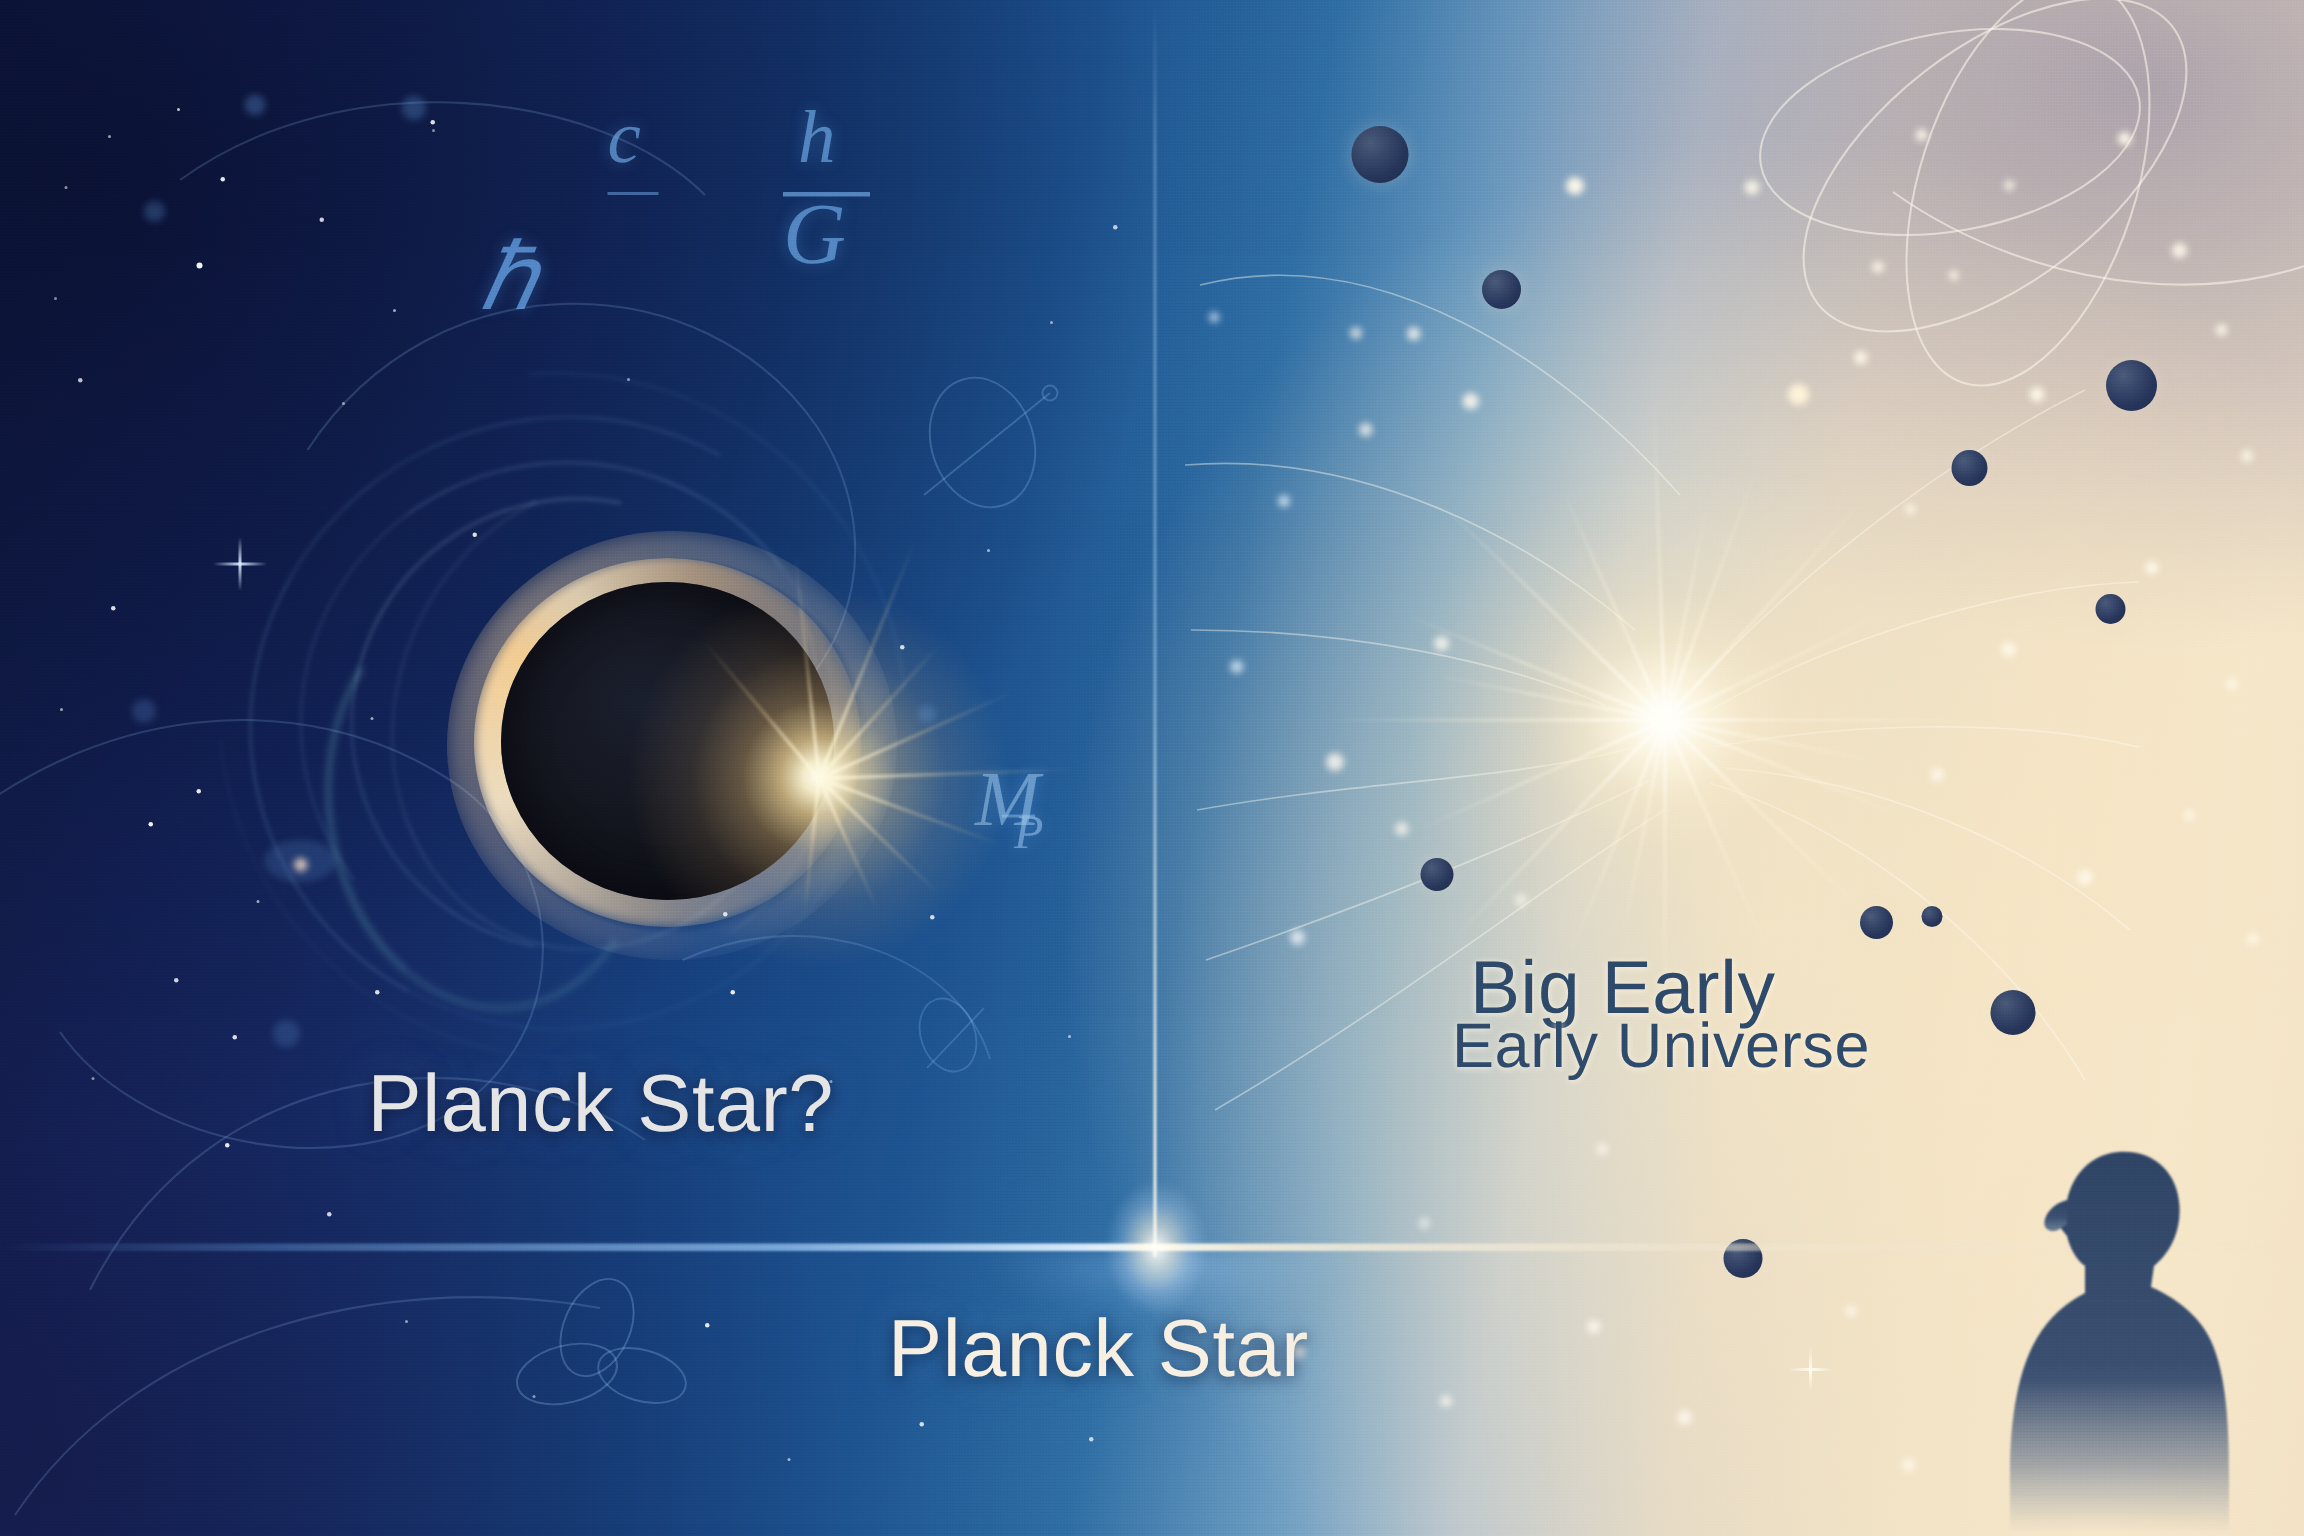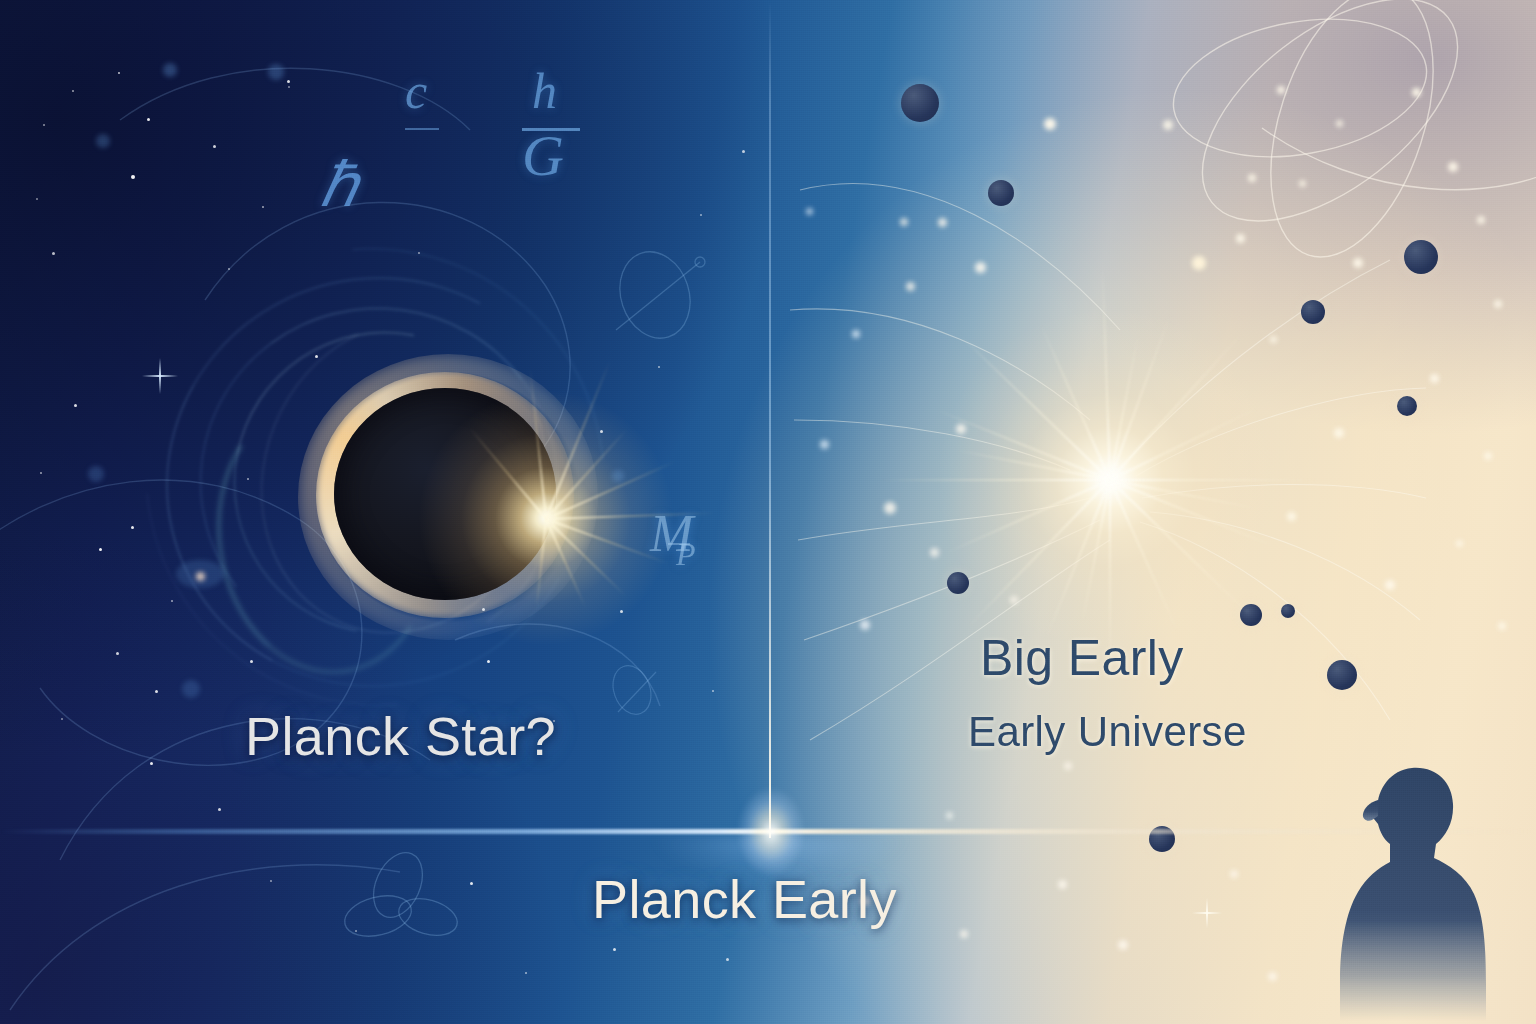--- a/index.html
+++ b/index.html
@@ -231,21 +231,21 @@
   }
   #label-planck-mass{
     left:592px;top:868px;font-size:54px;color:#f6efe2;
     text-shadow:0 2px 10px rgba(0,20,60,.70),0 0 26px rgba(140,190,240,.30);
   }
   #label-big-bang{
     left:980px;top:629px;font-size:50px;color:#2e4a6b;
     text-shadow:0 1px 5px rgba(255,248,230,.85);
   }
   #label-early-universe{
-    left:968px;top:708px;font-size:42px;color:#2e4a6b;
+    left:968px;top:673px;font-size:42px;color:#2e4a6b;
     text-shadow:0 1px 5px rgba(255,248,230,.85);
   }
 
   
   .sym{
     position:absolute;font-family:"Liberation Serif",serif;font-style:italic;
     color:rgba(120,180,240,.62);text-shadow:0 0 10px rgba(90,160,235,.35);
     user-select:none;
   }
   #sym-c{left:405px;top:62px;font-size:50px;}
@@ -513,18 +513,18 @@
   <div id="sym-c-bar"></div>
   <div class="sym" id="sym-hbar">ℏ</div>
   <div class="sym" id="sym-h">h</div>
   <div id="sym-hg-bar"></div>
   <div class="sym" id="sym-G">G</div>
   <div class="sym" id="sym-M">M</div>
   <div id="sym-M-bar"></div>
   <div class="sym" id="sym-M-sub">P</div>
 
   <div class="label" id="label-planck-star">Planck Star?</div>
-  <div class="label" id="label-planck-mass">Planck Early</div>
+  <div class="label" id="label-planck-mass">Planck Star</div>
   <div class="label" id="label-big-bang">Big Early</div>
   <div class="label" id="label-early-universe">Early Universe</div>
 
   <div class="layer" id="grain"></div>
 </div>
 
 </body></html>

